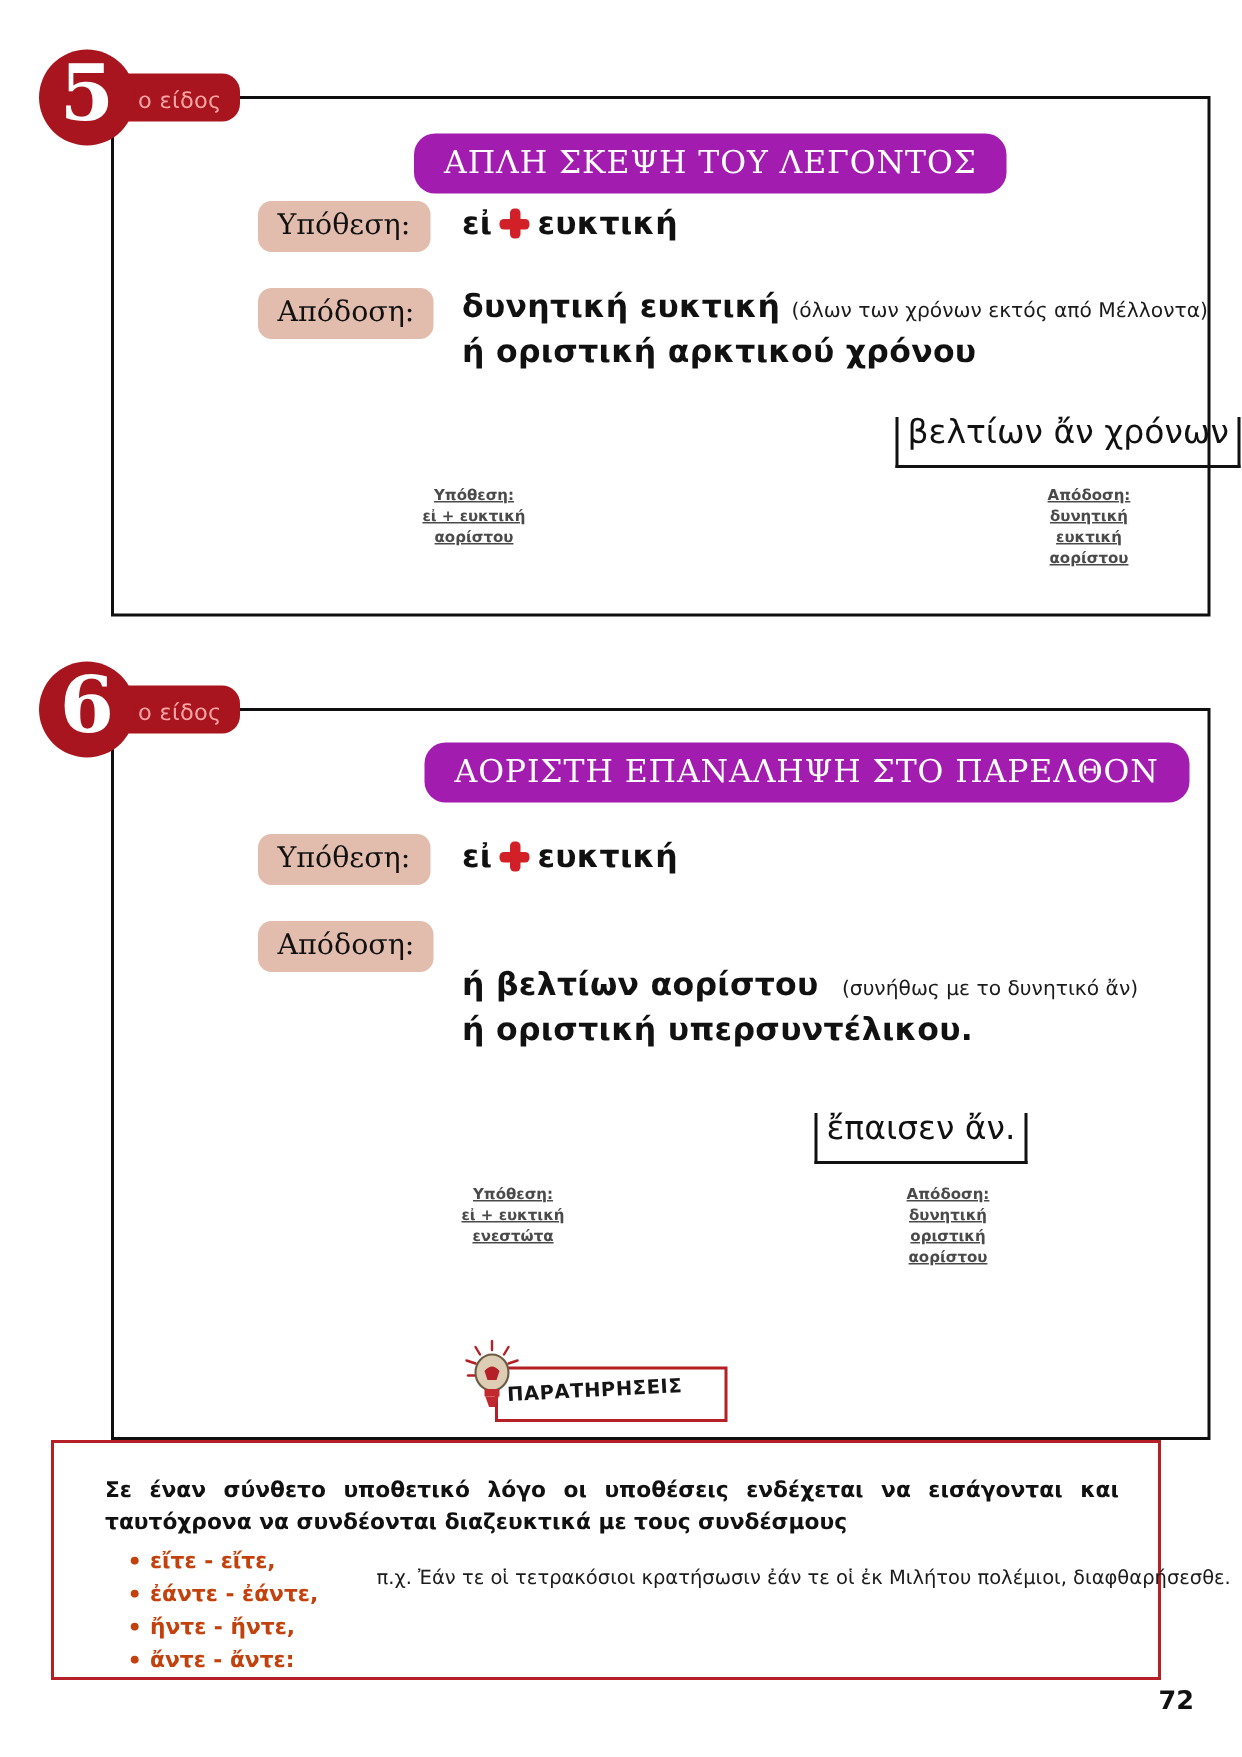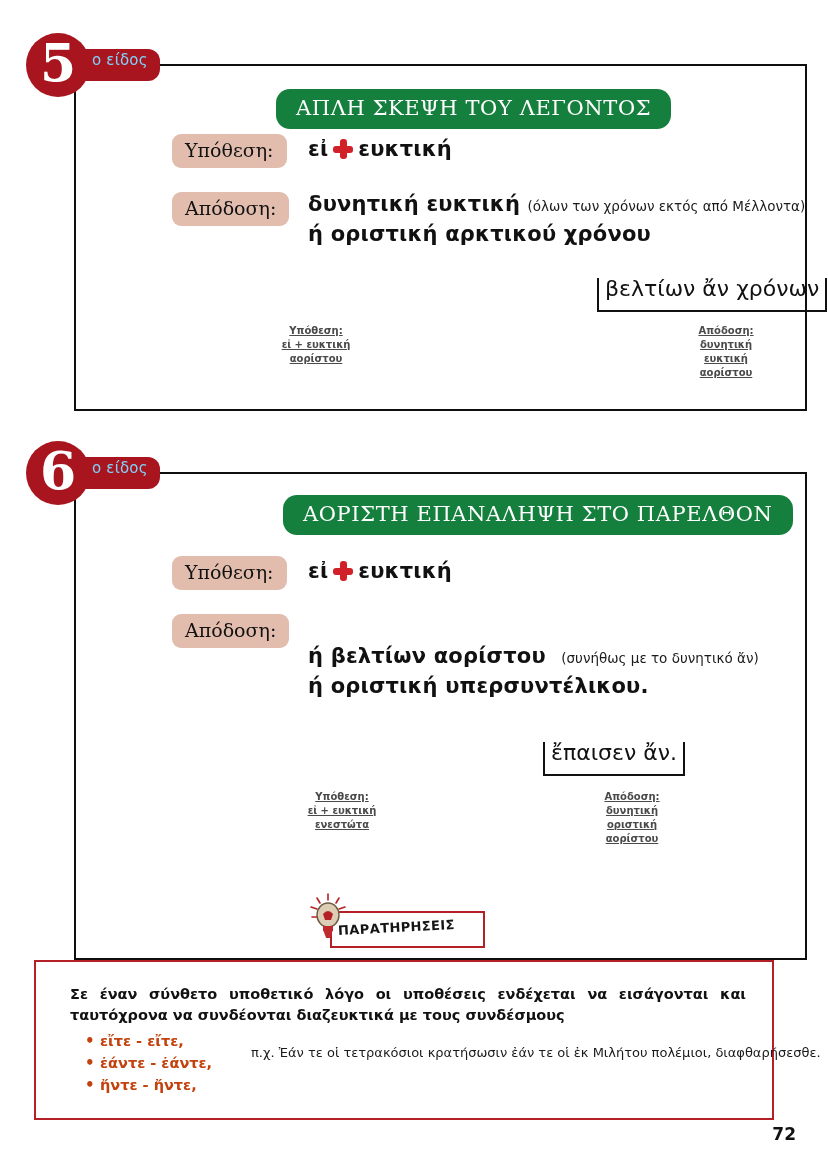--- a/index.html
+++ b/index.html
@@ -28,30 +28,30 @@
     z-index: 6;
     height: 48px;
     display: flex;
     align-items: center;
   }
   #badge-5 { left: 26px; top: 41px; }
   #badge-6 { left: 26px; top: 449px; }
   .badge-pill {
     position: relative;
     background: #A8151E;
-    color: #7dd3fc;
+    color: #fca5a5;
     border-radius: 12px;
     padding: 4px 12px 6px 44px;
     font-size: 15px;
     font-family: "DejaVu Sans", sans-serif;
     letter-spacing: .2px;
     line-height: 1;
     height: 32px;
     display: flex;
-    align-items: flex-start;
+    align-items: flex-end;
     margin-left: 22px;
   }
   .badge-circle {
     position: absolute;
     left: 0; top: -8px;
     width: 64px; height: 64px;
     border-radius: 50%;
     background: #A8151E;
     color: #ffffff;
     display: flex;
@@ -61,21 +61,21 @@
     font-size: 52px;
     font-weight: 700;
     line-height: 1;
     padding-bottom: 4px;
     z-index: 2;
   }
 
   
   .banner {
     position: absolute;
-    background: #15803d;
+    background: #a21caf;
     color: #ffffff;
     border-radius: 14px;
     font-family: "DejaVu Serif", "Liberation Serif", serif;
     font-size: 21px;
     letter-spacing: .6px;
     padding: 7px 20px 9px;
     white-space: nowrap;
   }
   #banner-5 { left: 200px; top: 23px; }
   #banner-6 { left: 207px; top: 21px; }
@@ -344,17 +344,18 @@
   </svg>
   <div id="paratiriseis-label">ΠΑΡΑΤΗΡΗΣΕΙΣ</div>
 </div>
 
 <div id="notes-box">
   <p id="notes-intro">Σε έναν σύνθετο υποθετικό λόγο οι υποθέσεις ενδέχεται να εισάγονται και ταυτόχρονα να συνδέονται διαζευκτικά με τους συνδέσμους</p>
   <ul id="notes-list">
     <li>εἴτε - εἴτε,</li>
     <li>ἐάντε - ἐάντε,</li>
     <li>ἤντε - ἤντε,</li>
+    <li>ἄντε - ἄντε:</li>
   </ul>
   <div id="notes-example">π.χ. Ἐάν τε οἱ τετρακόσιοι κρατήσωσιν ἐάν τε οἱ ἐκ Μιλήτου πολέμιοι, διαφθαρήσεσθε.</div>
 </div>
 
 <div id="page-number">72</div>
 
 </body></html>

